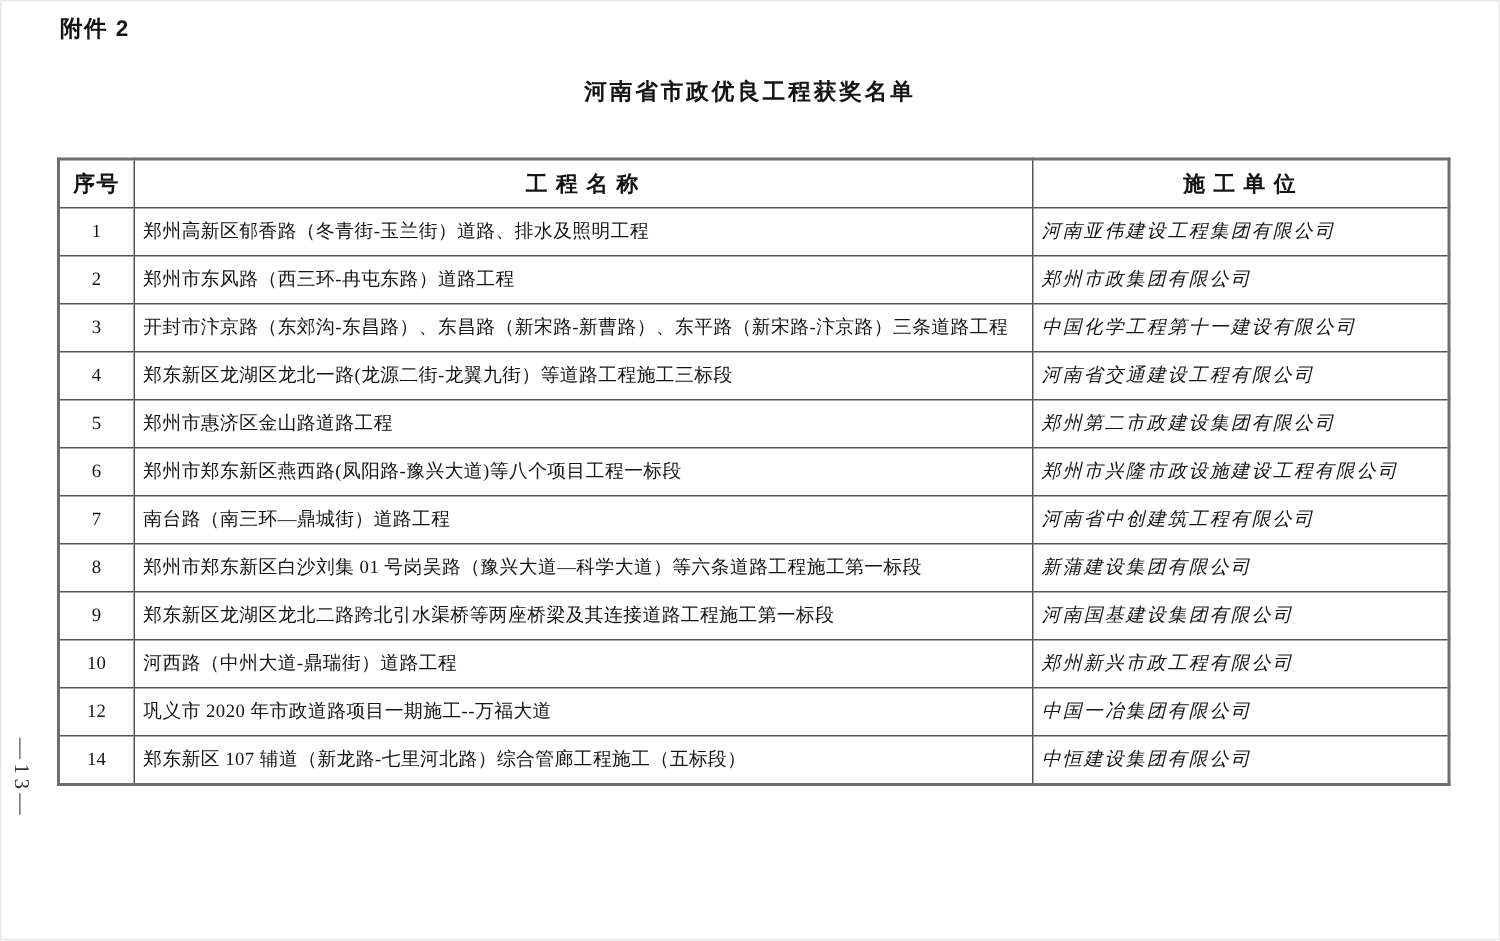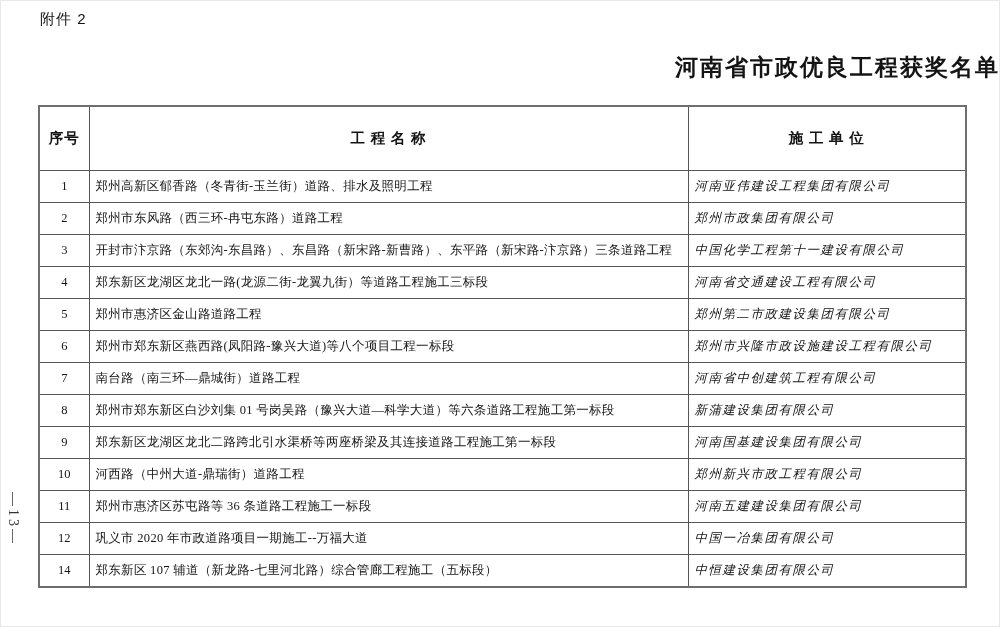--- a/index.html
+++ b/index.html
@@ -8,48 +8,48 @@
     width:1000px;height:627px;
     background:#ffffff;
     box-shadow:0 0 0 1px #e8e8e8 inset;
     font-family:"Liberation Serif","DejaVu Serif",serif;
     color:#141414;
     overflow:hidden;
   }
   .attachment{
     position:absolute;left:40px;top:10px;
     font-family:"Liberation Sans","DejaVu Sans",sans-serif;
-    font-size:15px;font-weight:400;letter-spacing:1px;
+    font-size:15px;font-weight:700;letter-spacing:1px;
   }
   .title{
     position:absolute;left:0;top:52px;width:100%;
-    margin:0;text-align:right;
+    margin:0;text-align:center;
     font-family:"Liberation Sans","DejaVu Sans",sans-serif;
-    font-size:23px;font-weight:700;letter-spacing:2px;
+    font-size:15px;font-weight:700;letter-spacing:2px;
   }
   .pagenum{
     position:absolute;left:5px;top:492px;
     writing-mode:vertical-rl;text-orientation:mixed;
     font-size:14px;letter-spacing:3px;color:#333;
   }
   table.awards{
     position:absolute;left:38px;top:105px;
     width:927px;
     border-collapse:collapse;
     table-layout:fixed;
   }
   table.awards, table.awards th, table.awards td{
     border:1px solid #555;
   }
   table.awards{border:2px solid #6e6e6e;}
   table.awards th{
     height:31px;
     font-size:14.5px;font-weight:700;
     text-align:center;vertical-align:middle;
-    padding:16px 4px;letter-spacing:1px;
+    padding:0 4px;letter-spacing:1px;
   }
   table.awards td{
     height:27px;
     font-size:12.5px;
     vertical-align:middle;
     padding:2px 6px;
     line-height:1.45;
   }
   td.c-index{text-align:center;padding:2px 2px;}
   td.c-project{text-align:left;letter-spacing:0.3px;}
@@ -137,25 +137,20 @@
           <td class="c-project">郑东新区龙湖区龙北二路跨北引水渠桥等两座桥梁及其连接道路工程施工第一标段</td>
           <td class="c-company">河南国基建设集团有限公司</td>
         </tr>
 
         <tr>
           <td class="c-index">10</td>
           <td class="c-project">河西路（中州大道-鼎瑞街）道路工程</td>
           <td class="c-company">郑州新兴市政工程有限公司</td>
         </tr>
 
-        <tr>
-          <td class="c-index">11</td>
-          <td class="c-project">郑州市惠济区苏屯路等 36 条道路工程施工一标段</td>
-          <td class="c-company">河南五建建设集团有限公司</td>
-        </tr>
 
         <tr>
           <td class="c-index">12</td>
           <td class="c-project">巩义市 2020 年市政道路项目一期施工--万福大道</td>
           <td class="c-company">中国一冶集团有限公司</td>
         </tr>
 
 
         <tr>
           <td class="c-index">14</td>

